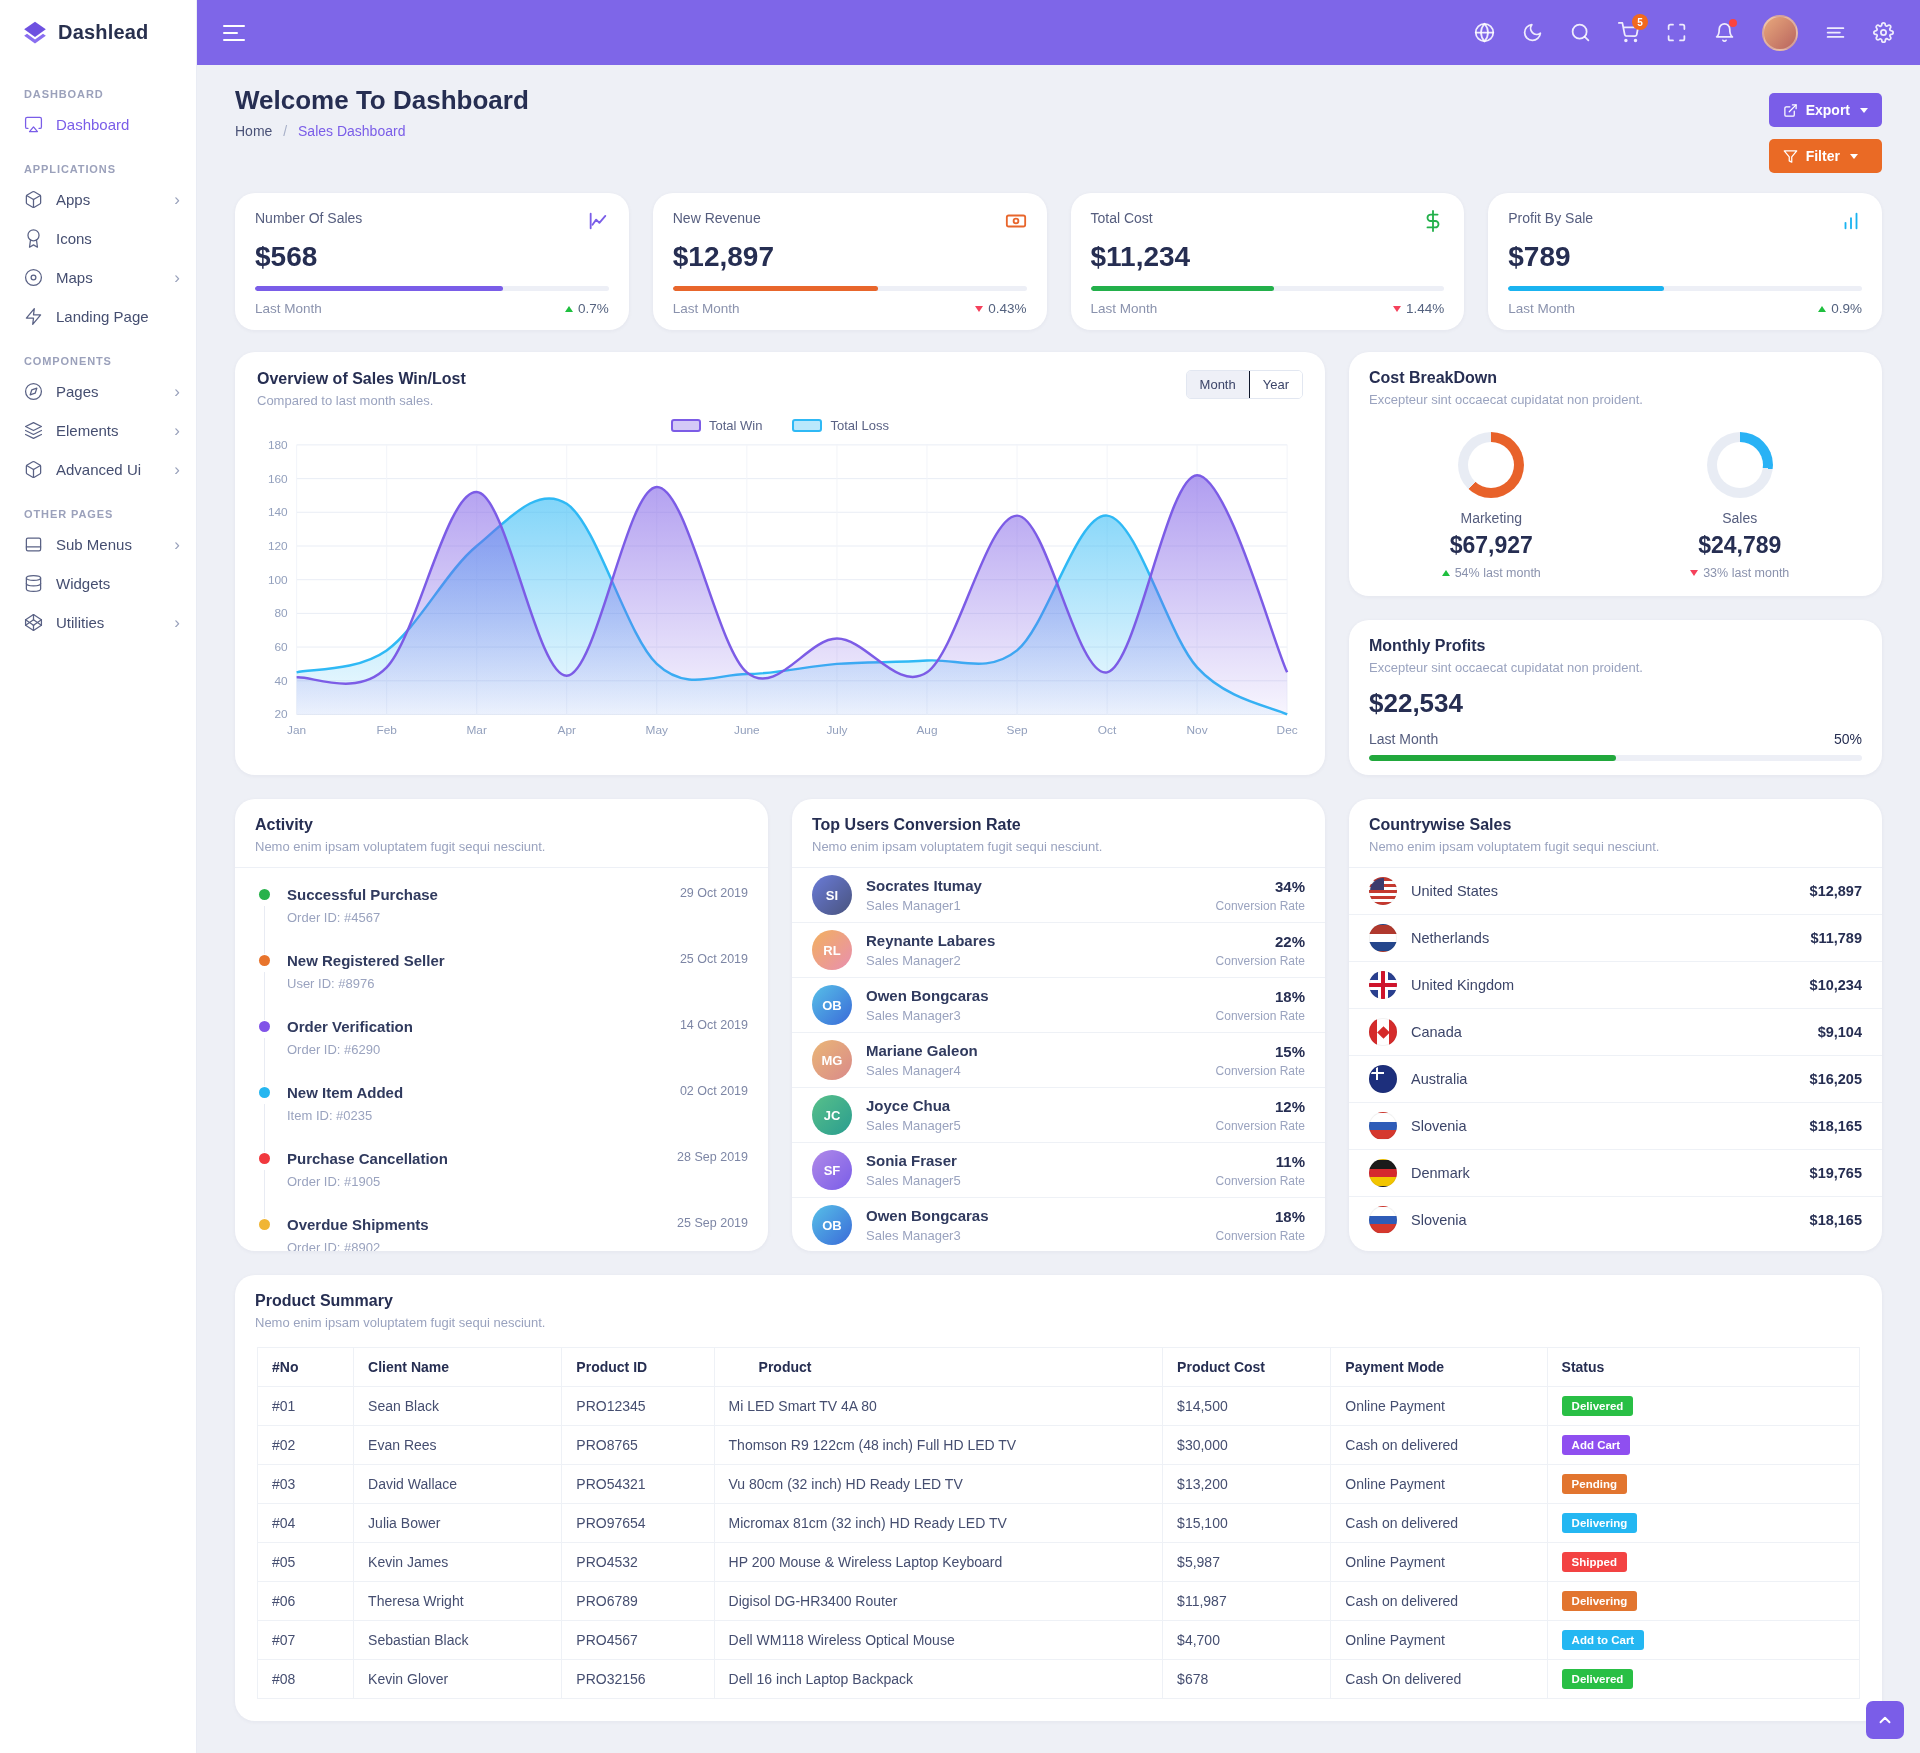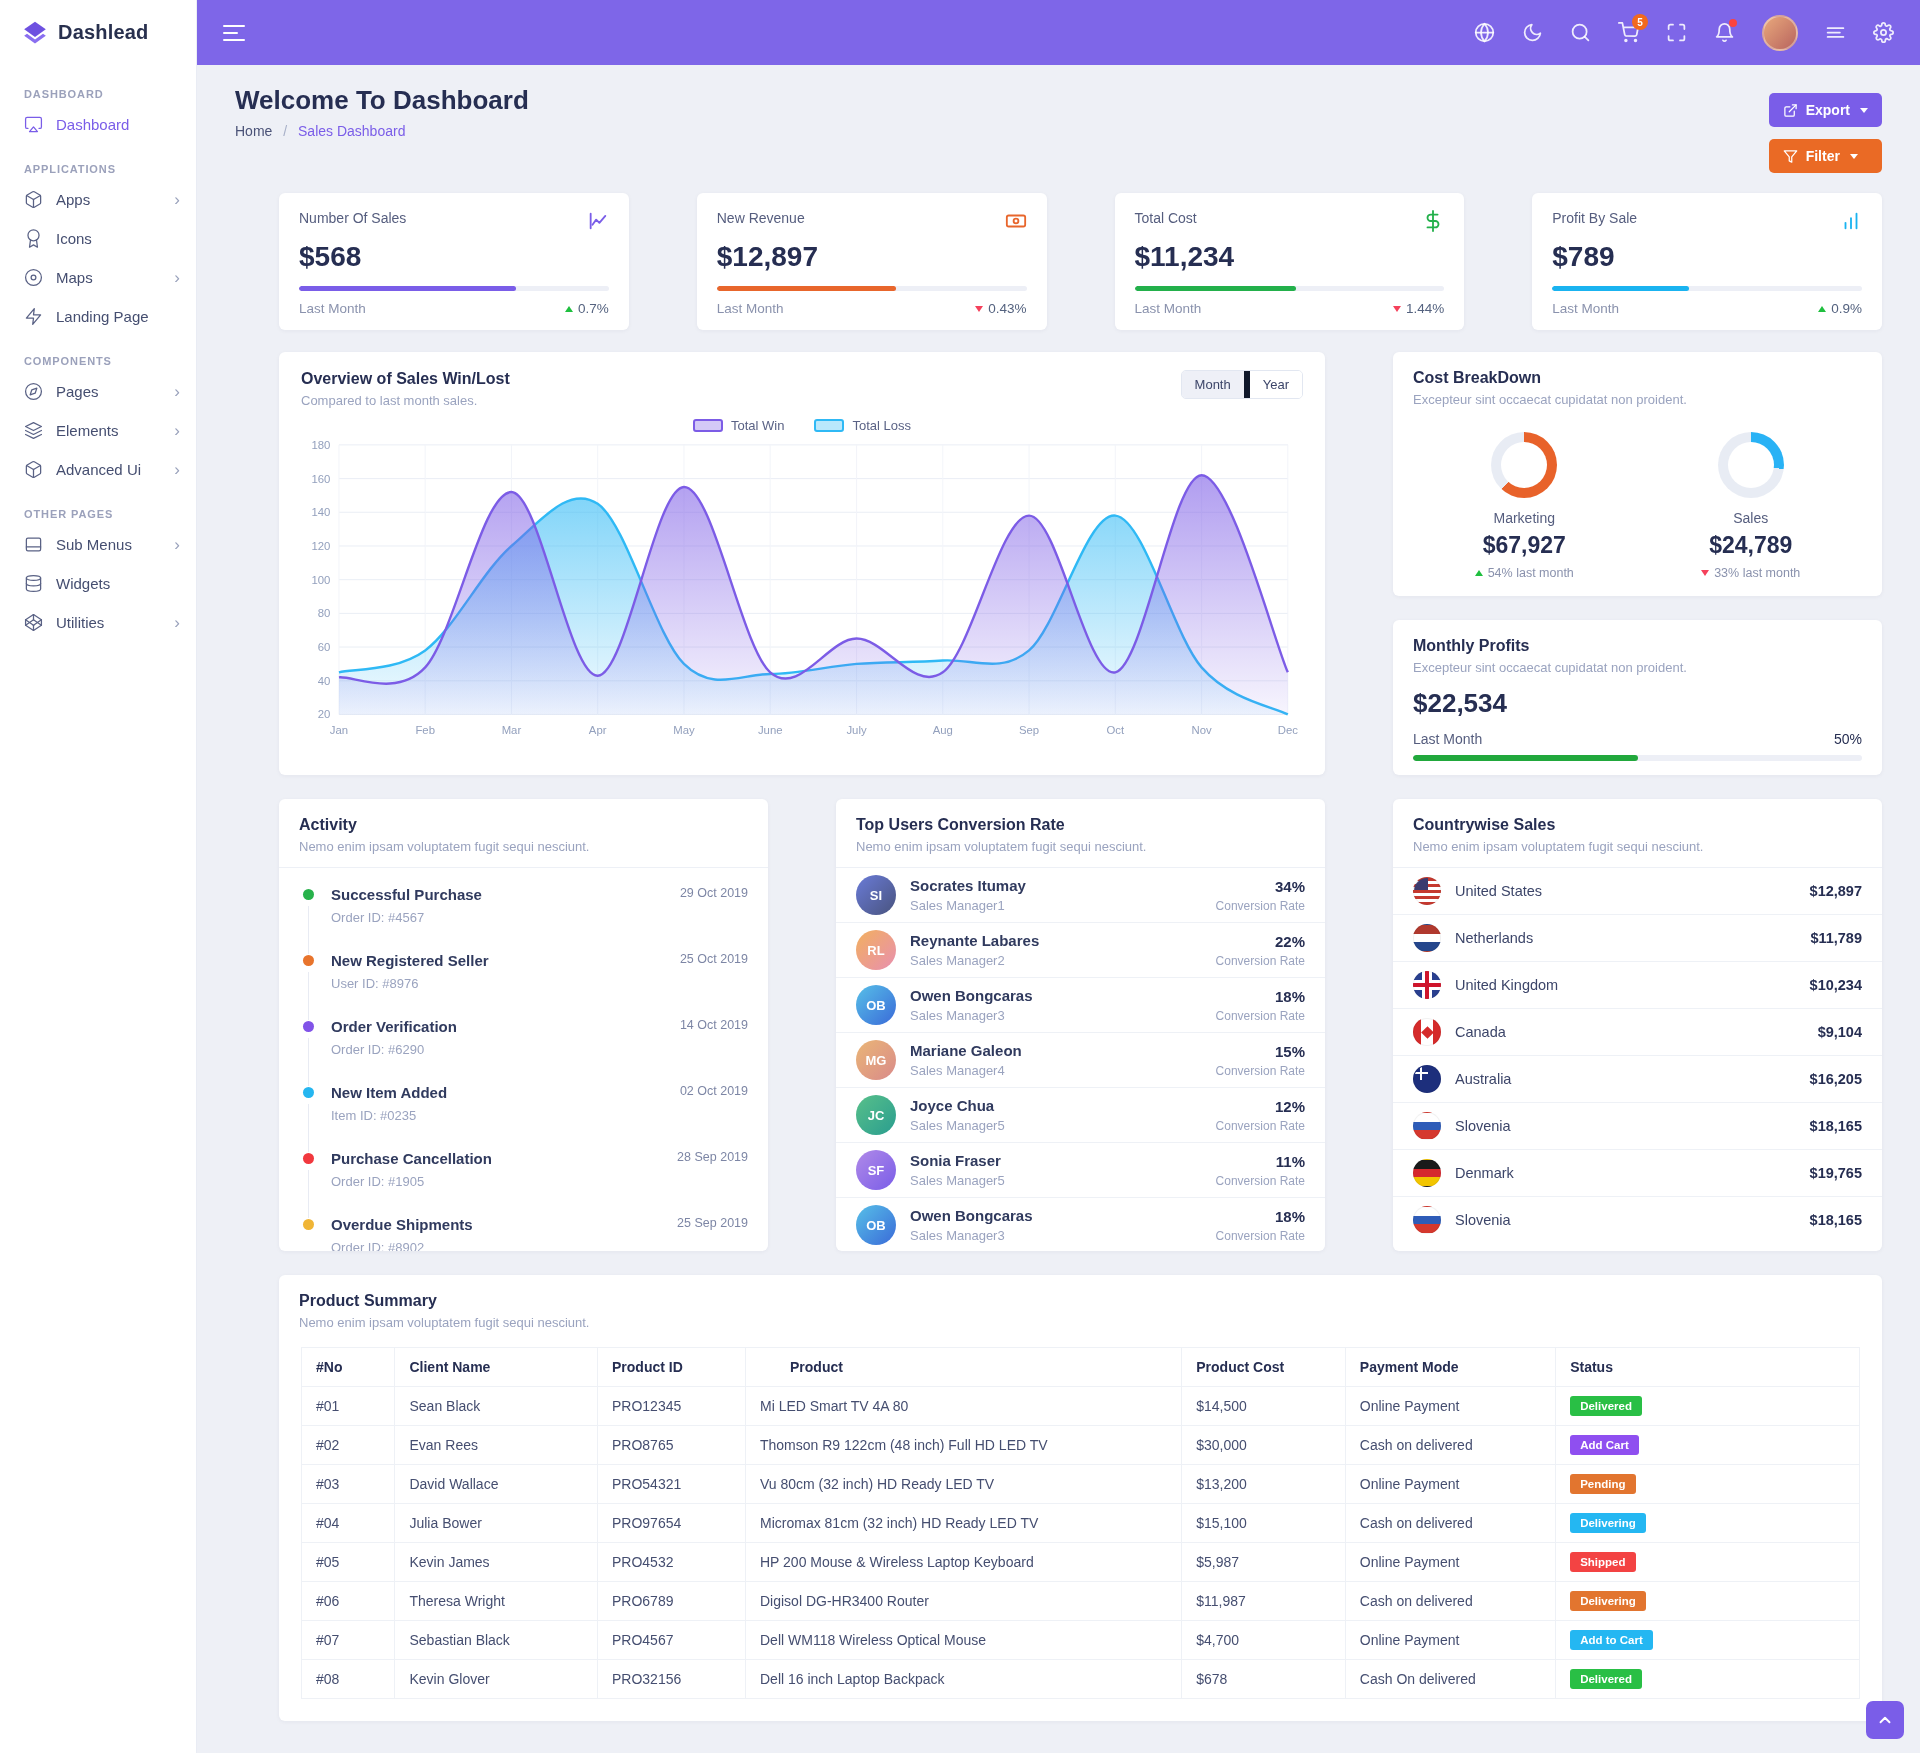--- a/index.html
+++ b/index.html
@@ -40,21 +40,21 @@
   .bc-current { color:#7a5de8; cursor:pointer; }
   .bc-home { cursor:pointer; }
   .head-btns { display:flex; gap:12px; margin-top:8px;flex-direction:column; }
   .btn { height:34px; border:none; border-radius:5px; padding:0 14px; display:inline-flex; align-items:center; gap:8px; color:#fff; font-size:14px; font-weight:600; cursor:pointer; font-family:inherit; }
   .btn svg { width:15px; height:15px; }
   .btn-export { background:#7a5de8; }
   .btn-filter { background:#ea6a25; }
   .caret { width:0; height:0; border-left:4px solid transparent; border-right:4px solid transparent; border-top:5px solid #fff; margin-left:2px; }
 
   
-  .card { background:#fff; border-radius:6px; box-shadow:0 1px 4px rgba(40,48,82,.05);margin-left:44px; }
+  .card { background:#fff; border-radius:20px; box-shadow:0 1px 4px rgba(40,48,82,.05); }
   .card-title { font-size:16px; font-weight:700; color:#262e52; }
   .card-sub { font-size:13px; color:#9aa3bf; margin-top:5px; }
   .panel-head { padding:17px 20px 13px; }
   .panel-head.bordered { border-bottom:1px solid #edf0f6; }
 
   
   .grid-stats { display:grid; grid-template-columns:repeat(4,1fr); gap:24px; margin-bottom:22px; }
   .stat-card { padding:17px 20px 14px; }
   .stat-top { display:flex; justify-content:space-between; align-items:flex-start; }
   .stat-label { font-size:14px; color:#555d7e; }
@@ -68,21 +68,21 @@
   .tri.up { border-left:4.5px solid transparent; border-right:4.5px solid transparent; border-bottom:6.5px solid #1fbf3f; }
   .tri.down { border-left:4.5px solid transparent; border-right:4.5px solid transparent; border-top:6.5px solid #f5415b; }
 
   
   .grid-mid { display:grid; grid-template-columns:1fr 1fr 1fr; gap:24px; margin-bottom:24px; }
   .chart-card { grid-column:span 2; padding:18px 22px 10px; }
   .chart-head { display:flex; justify-content:space-between; align-items:flex-start; }
   .seg { display:flex; border:1px solid #e2e7f1; border-radius:5px; overflow:hidden; font-size:13px; }
   .seg span { padding:6px 13px; color:#3c4569; cursor:pointer; background:#fff; }
   .seg span.active { background:#eef0f7; }
-  .seg span + span { border-left:6px solid #0f172a; }
+  .seg span + span { border-left:1px solid #0f172a; }
   .legend { display:flex; justify-content:center; gap:30px; margin:10px 0 0; font-size:13px; color:#5a6285; align-items:center; }
   .lg-item { display:inline-flex; align-items:center; cursor:pointer; }
   .lg-swatch { width:30px; height:13px; border-radius:3px; margin-right:8px; }
   .chart-wrap { padding:4px 0 0; }
   .chart-wrap svg { width:100%; height:305px; display:block; }
   .tk { font-size:12px; fill:#93a0bd; font-family:"Liberation Sans",sans-serif; }
 
   .right-col { display:flex; flex-direction:column; gap:24px;justify-content:space-between; }
   .right-col .card { flex:1; }
   .donut-row { display:flex; justify-content:space-around; padding:12px 18px 16px; text-align:center; }

